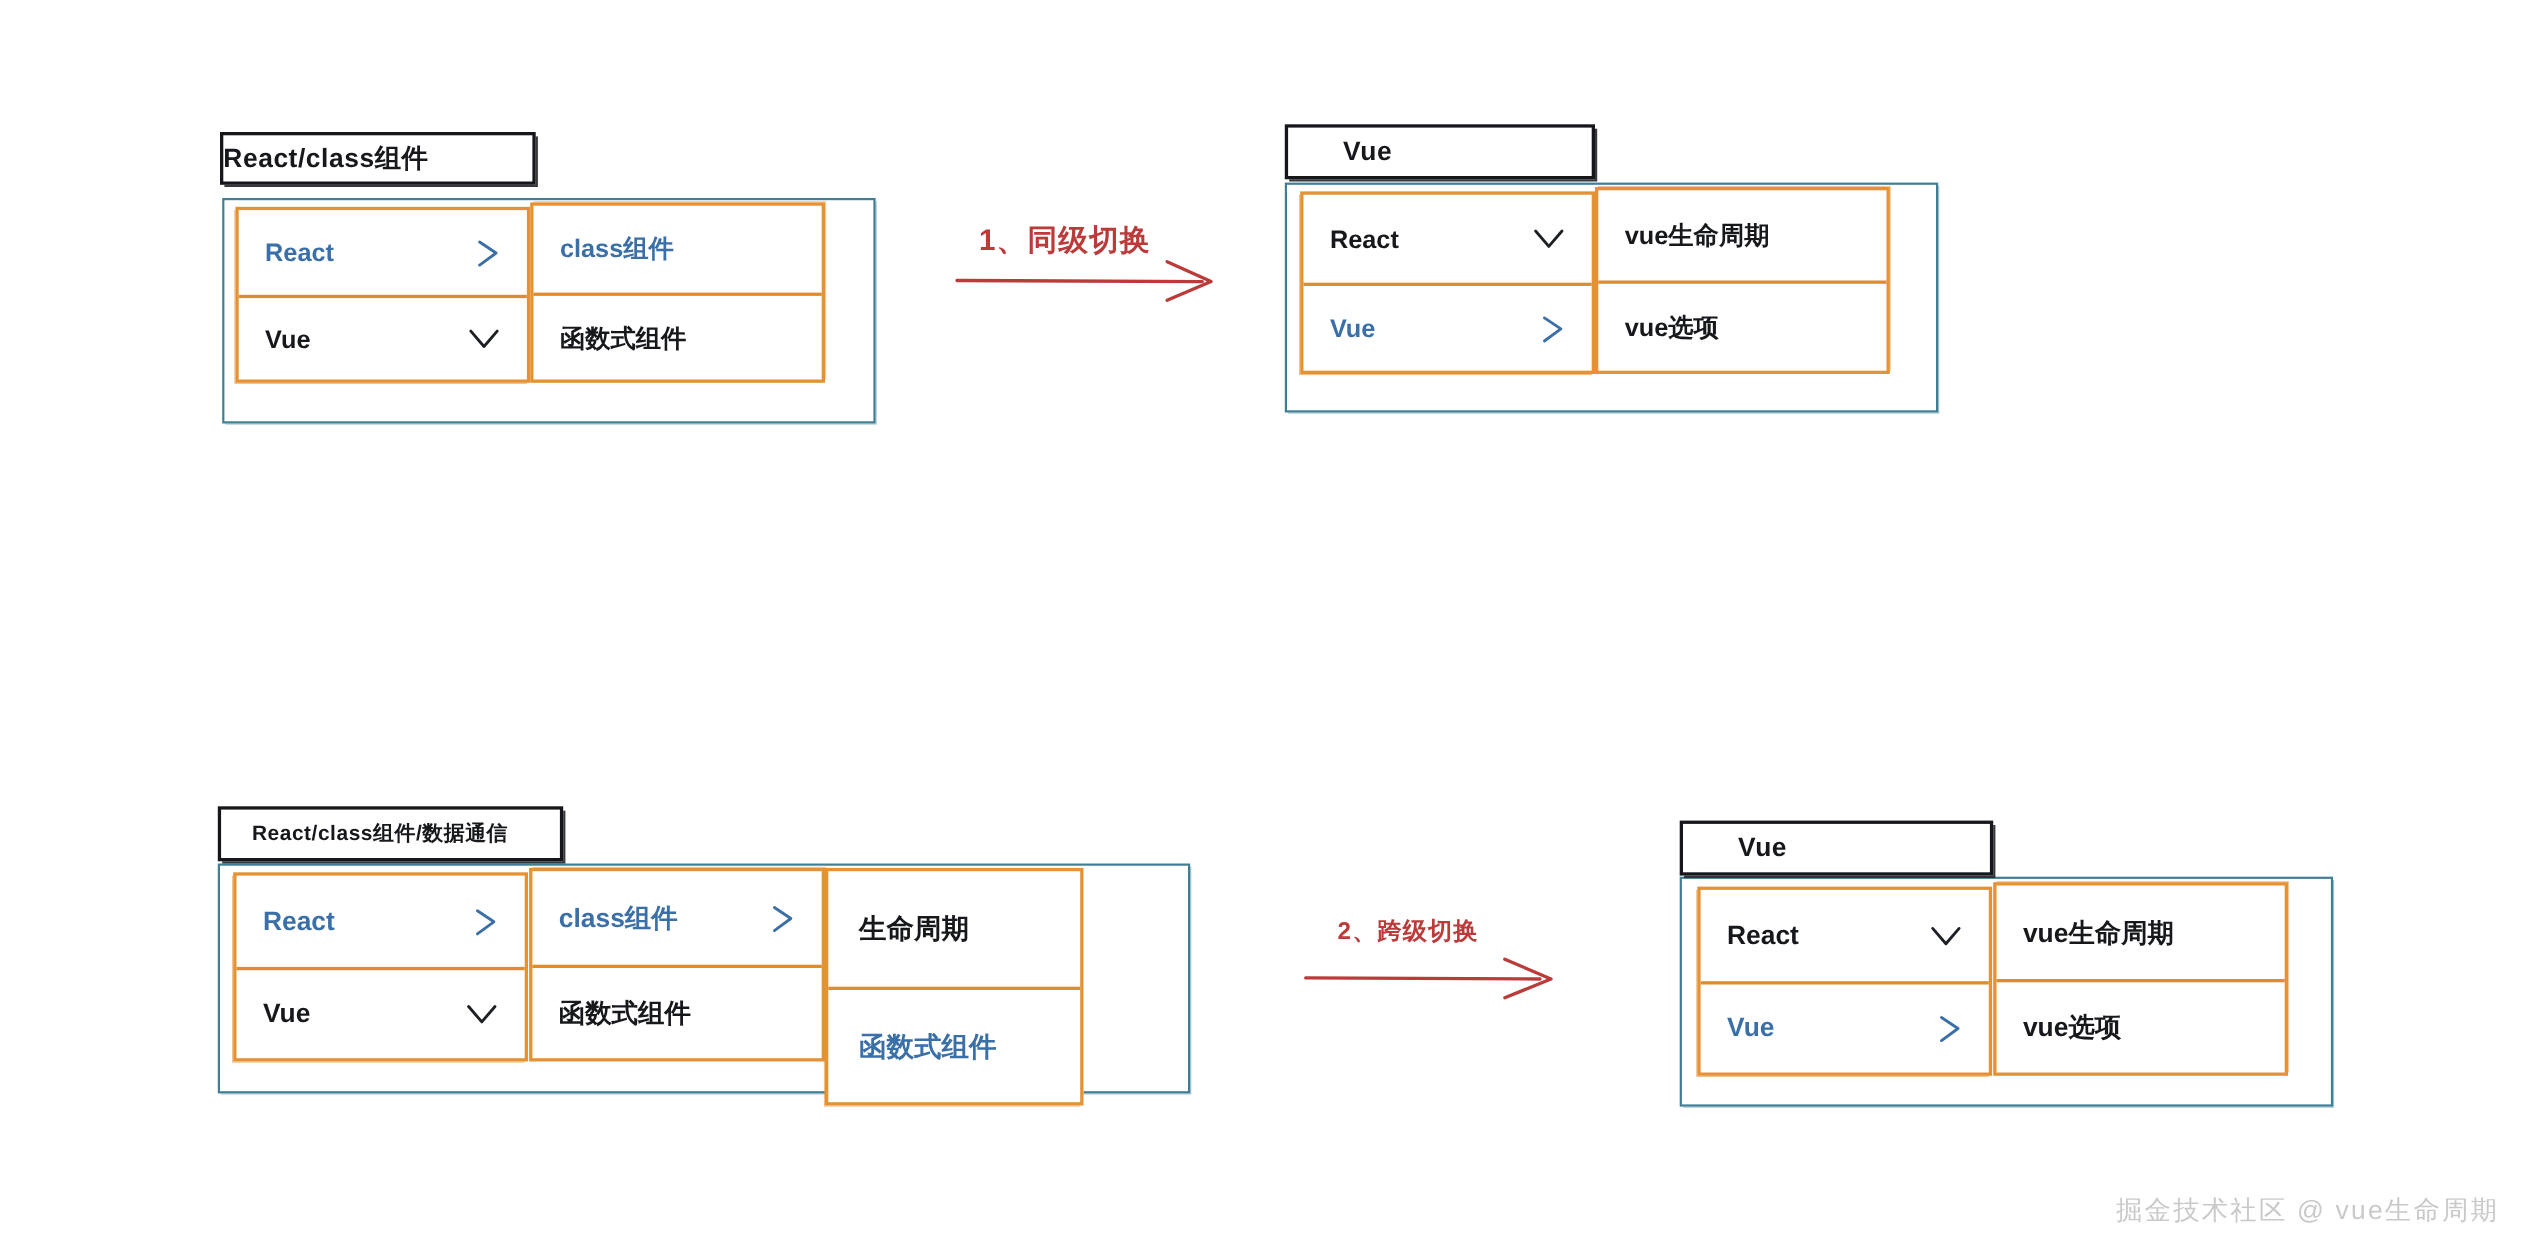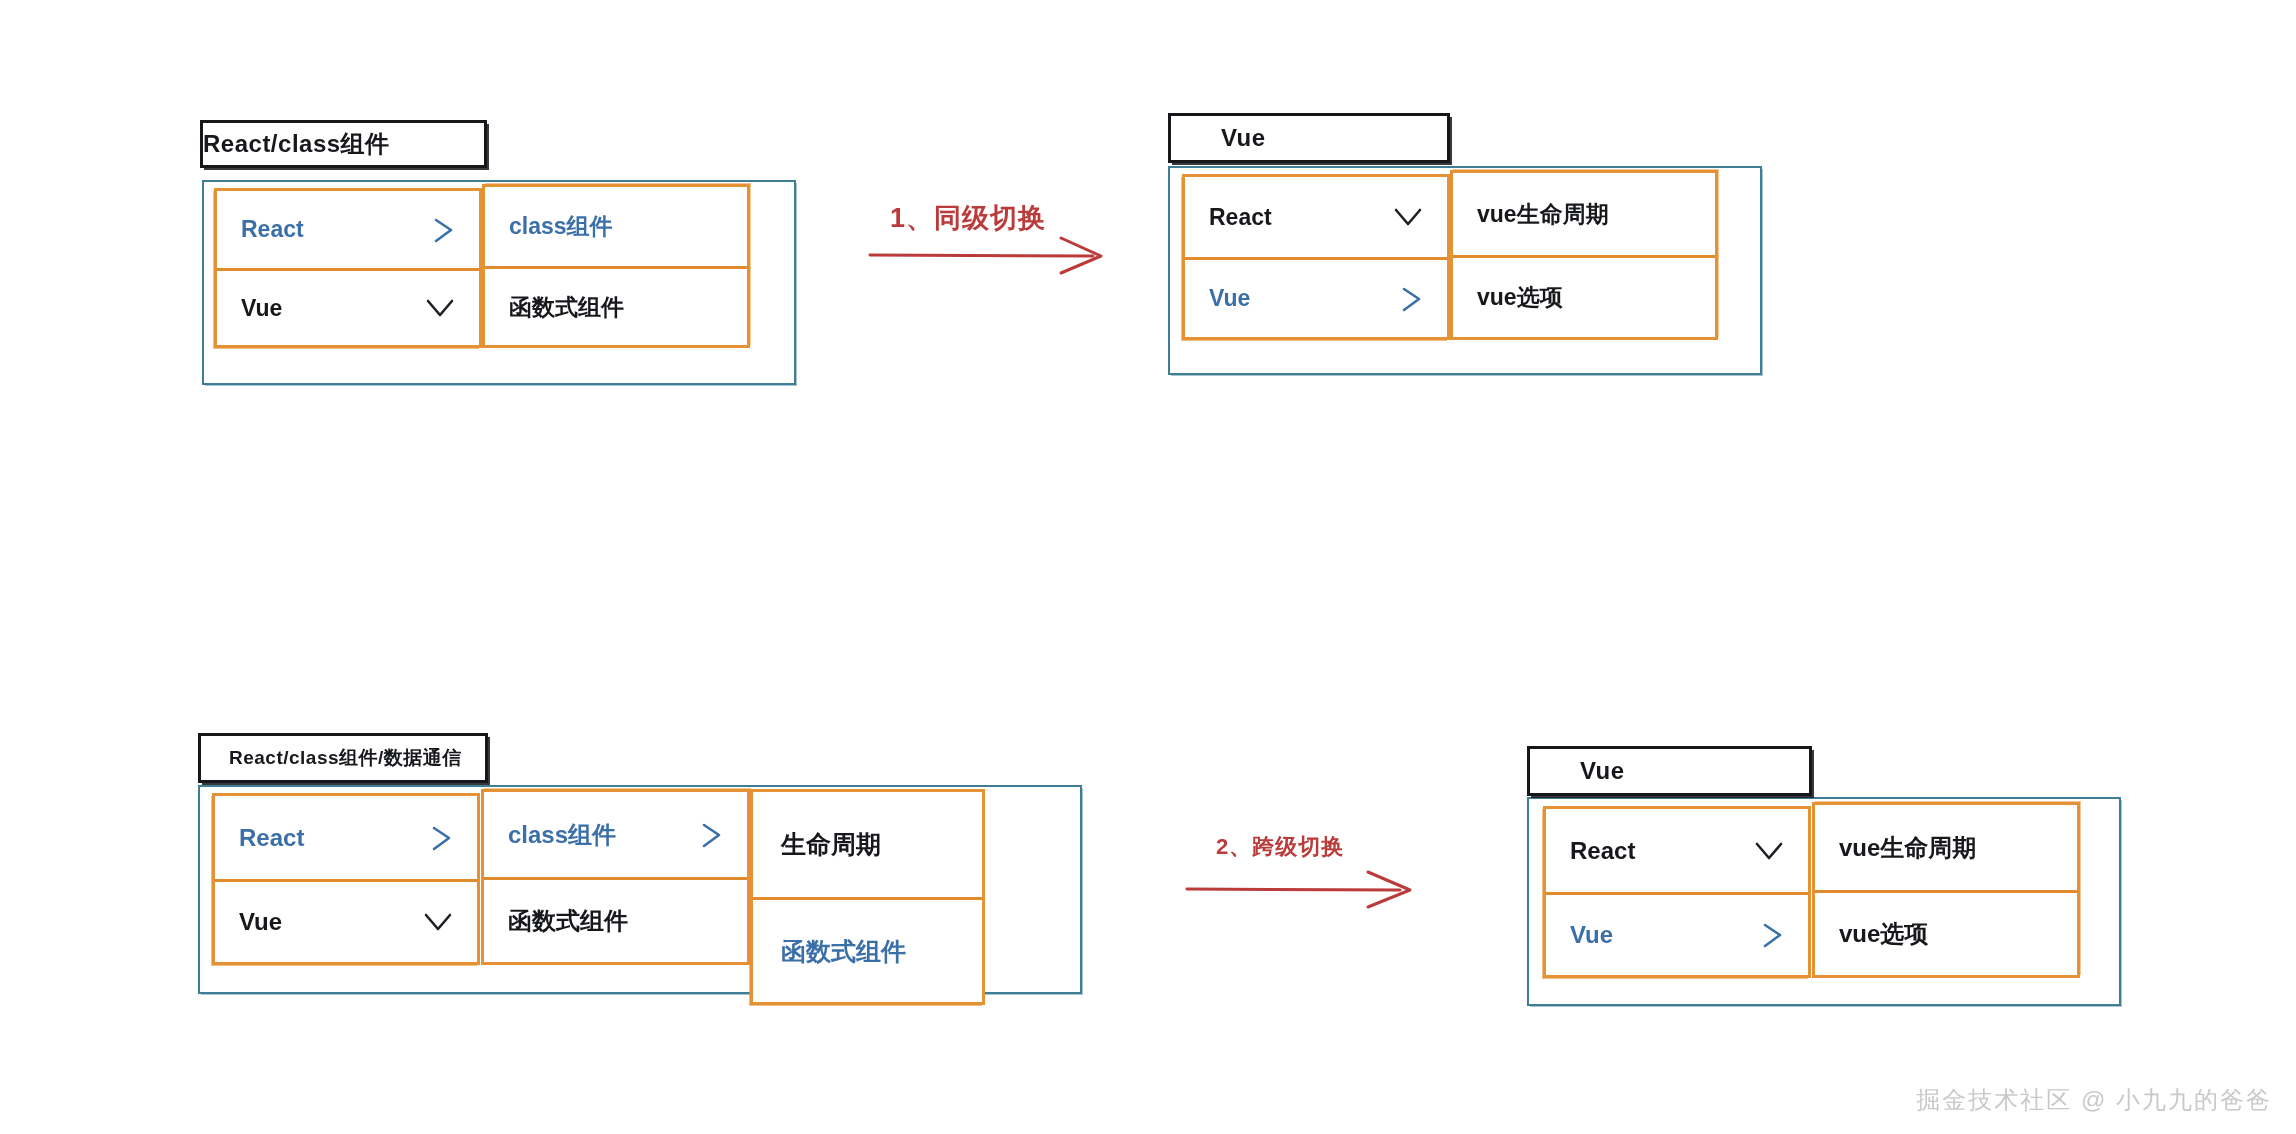--- a/index.html
+++ b/index.html
@@ -202,21 +202,21 @@
         <span class="item-label" style="font-size:23px;">vue生命周期</span>
       </div>
       <div class="menu-item" style="padding:0 22px 0 24px;">
         <span class="item-label" style="font-size:23px;">vue选项</span>
       </div>
     </div>
   </div>
 
   <div class="scenario">
 
-    <div class="title-chip" style="left:198px; top:733px; width:290px; height:50px; padding-left:28px;">
+    <div class="title-chip" style="left:198px; top:733px; width:314px; height:50px; padding-left:28px;">
       <span class="chip-text" style="font-size:19px;">React/class组件/数据通信</span>
     </div>
 
     <div class="outer-box" style="left:198px; top:785px; width:884px; height:209px;"></div>
 
     <div class="menu-col sketch-a" style="left:212px; top:793px; width:268px; height:172px;">
       <div class="menu-item active" style="padding:0 22px 0 24px;">
         <span class="item-label" style="font-size:24px;">React</span>
         <span class="chev">
           <svg width="26" height="30" viewBox="0 0 26 30">
@@ -296,15 +296,15 @@
     <div class="menu-col sketch-b" style="left:1812px; top:802px; width:268px; height:176px;">
       <div class="menu-item" style="padding:0 22px 0 24px;">
         <span class="item-label" style="font-size:24px;">vue生命周期</span>
       </div>
       <div class="menu-item" style="padding:0 22px 0 24px;">
         <span class="item-label" style="font-size:24px;">vue选项</span>
       </div>
     </div>
   </div>
 
-  <div class="watermark">掘金技术社区 @ 小九九的爸爸</div>
+  <div class="watermark">掘金技术社区 @ vue生命周期</div>
 
 </div>
 
 </body></html>

